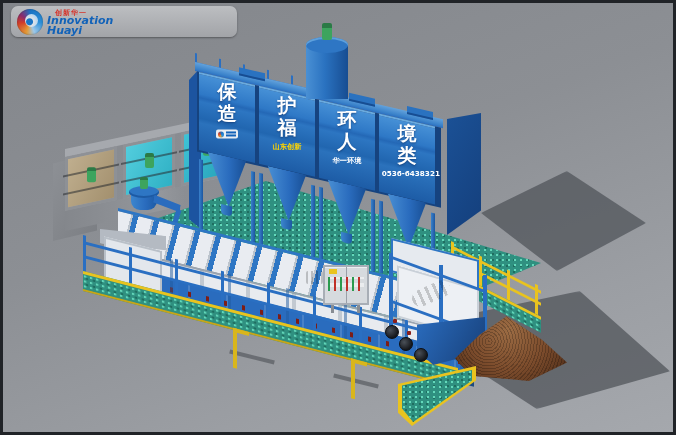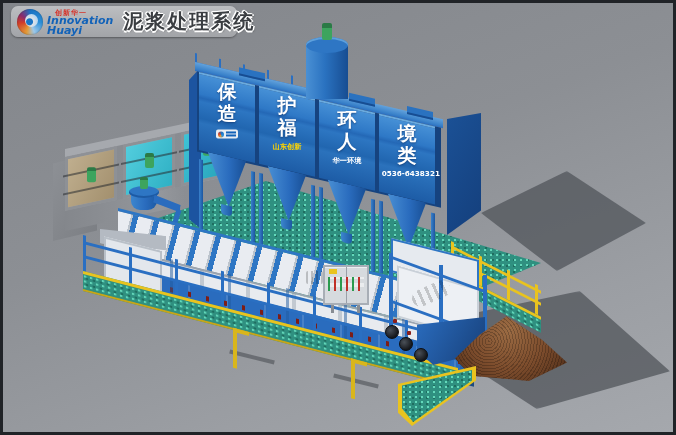--- a/index.html
+++ b/index.html
@@ -357,16 +357,15 @@
   </div>
   <div class="abs gmotor"></div>
 
   <div class="abs plate">
     <div class="swirl"></div>
     <div class="brand">
       <div class="cn">创新华一</div>
       <div class="en">Innovation</div>
       <div class="en">Huayi</div>
     </div>
-    <div class="title">泥浆处理系统</div>
   </div>
 
 </div>
 
 </body></html>

